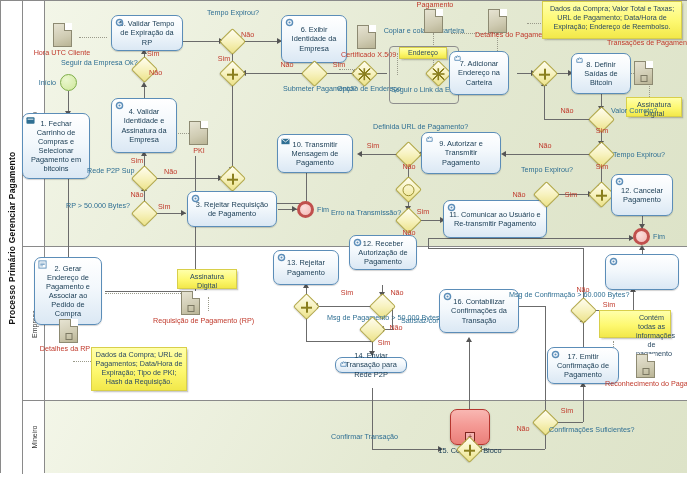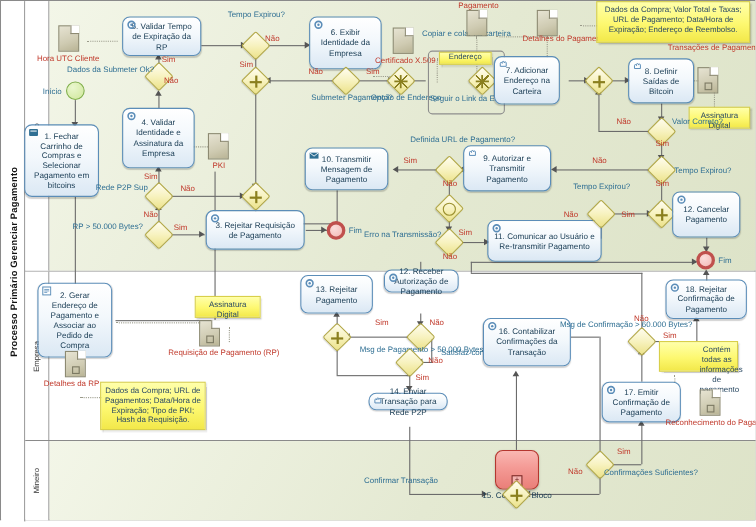--- a/index.html
+++ b/index.html
@@ -335,21 +335,21 @@
       <span class="tico">
         <svg viewBox="0 0 10 10" width="9" height="9">
             <circle cx="5" cy="5" r="3.4" fill="none" stroke="#5b8db8" stroke-width="1.6"></circle>
             <circle cx="5" cy="5" r="1.2" fill="#5b8db8"></circle>
           </svg>
       </span>
       <span class="tlabel">5. Validar Tempo de Expiração da RP</span>
     </div>
 
     <div class="gw" style="left:134px;top:59px;"></div>
-    <div class="lbl" style="left:60px;top:58px;width:66px;">Dados da Submeter Ok?</div>
+    <div class="lbl" style="left:60px;top:58px;width:66px;">Seguir da Empresa Ok?</div>
     <div class="lbl red" style="left:146px;top:49px;width:20px;text-align:left;">Sim</div>
     <div class="lbl red" style="left:148px;top:68px;width:20px;text-align:left;">Não</div>
 
     <div class="task" style="left:110px;top:97px;width:66px;height:55px;">
       <span class="tico">
         <svg viewBox="0 0 10 10" width="9" height="9">
             <circle cx="5" cy="5" r="3.4" fill="none" stroke="#5b8db8" stroke-width="1.6"></circle>
             <circle cx="5" cy="5" r="1.2" fill="#5b8db8"></circle>
           </svg>
       </span>
@@ -555,21 +555,21 @@
     <div class="task" style="left:272px;top:249px;width:66px;height:35px;">
       <span class="tico">
         <svg viewBox="0 0 10 10" width="9" height="9">
             <circle cx="5" cy="5" r="3.4" fill="none" stroke="#5b8db8" stroke-width="1.6"></circle>
             <circle cx="5" cy="5" r="1.2" fill="#5b8db8"></circle>
           </svg>
       </span>
       <span class="tlabel">13. Rejeitar Pagamento</span>
     </div>
 
-    <div class="task" style="left:348px;top:244px;width:68px;height:21px;">
+    <div class="task" style="left:348px;top:234px;width:68px;height:35px;">
       <span class="tico">
         <svg viewBox="0 0 10 10" width="9" height="9">
             <circle cx="5" cy="5" r="3.4" fill="none" stroke="#5b8db8" stroke-width="1.6"></circle>
             <circle cx="5" cy="5" r="1.2" fill="#5b8db8"></circle>
           </svg>
       </span>
       <span class="tlabel">12. Receber Autorização de Pagamento</span>
     </div>
 
     <div class="gw par" style="left:296px;top:296px;"></div>
@@ -608,21 +608,20 @@
     <div class="lbl red" style="left:572px;top:285px;width:20px;">Não</div>
     <div class="lbl red" style="left:598px;top:300px;width:20px;">Sim</div>
 
     <div class="task" style="left:604px;top:253px;width:74px;height:36px;">
       <span class="tico">
         <svg viewBox="0 0 10 10" width="9" height="9">
             <circle cx="5" cy="5" r="3.4" fill="none" stroke="#5b8db8" stroke-width="1.6"></circle>
             <circle cx="5" cy="5" r="1.2" fill="#5b8db8"></circle>
           </svg>
       </span>
-      <span class="tlabel">18. Rejeitar Confirmação de Pagamento</span>
     </div>
 
     <div class="note" style="left:598px;top:309px;width:72px;height:28px;padding-left:36px;">
       <span>Contém todas as informações de pagamento</span>
     </div>
 
     <div class="task" style="left:546px;top:346px;width:72px;height:37px;">
       <span class="tico">
         <svg viewBox="0 0 10 10" width="9" height="9">
             <circle cx="5" cy="5" r="3.4" fill="none" stroke="#5b8db8" stroke-width="1.6"></circle>

